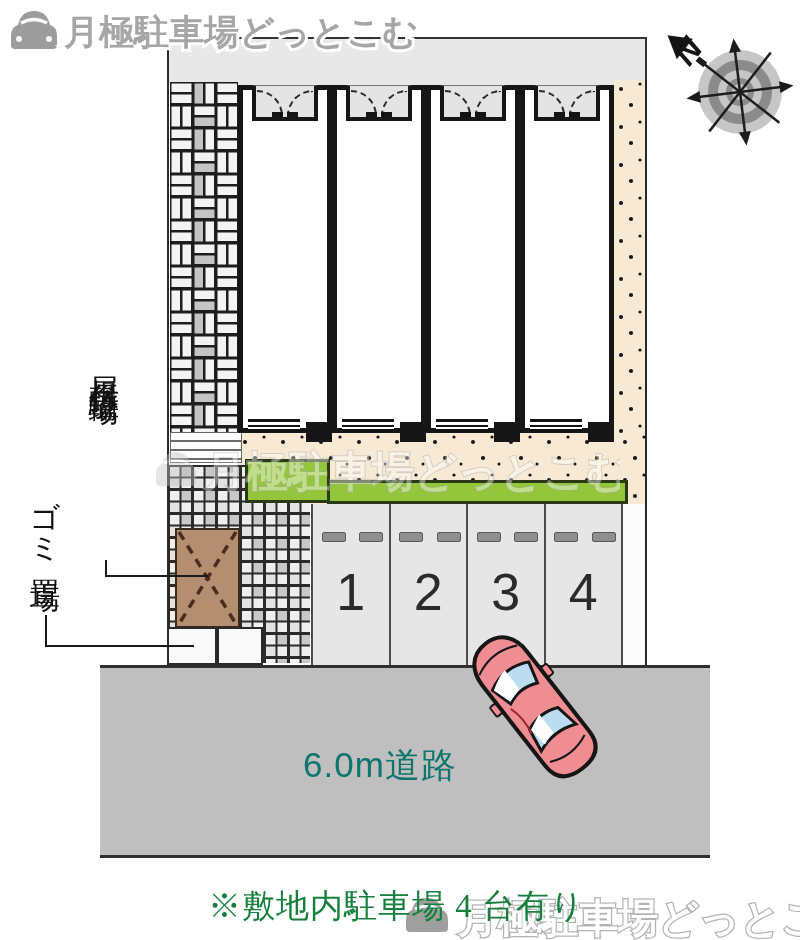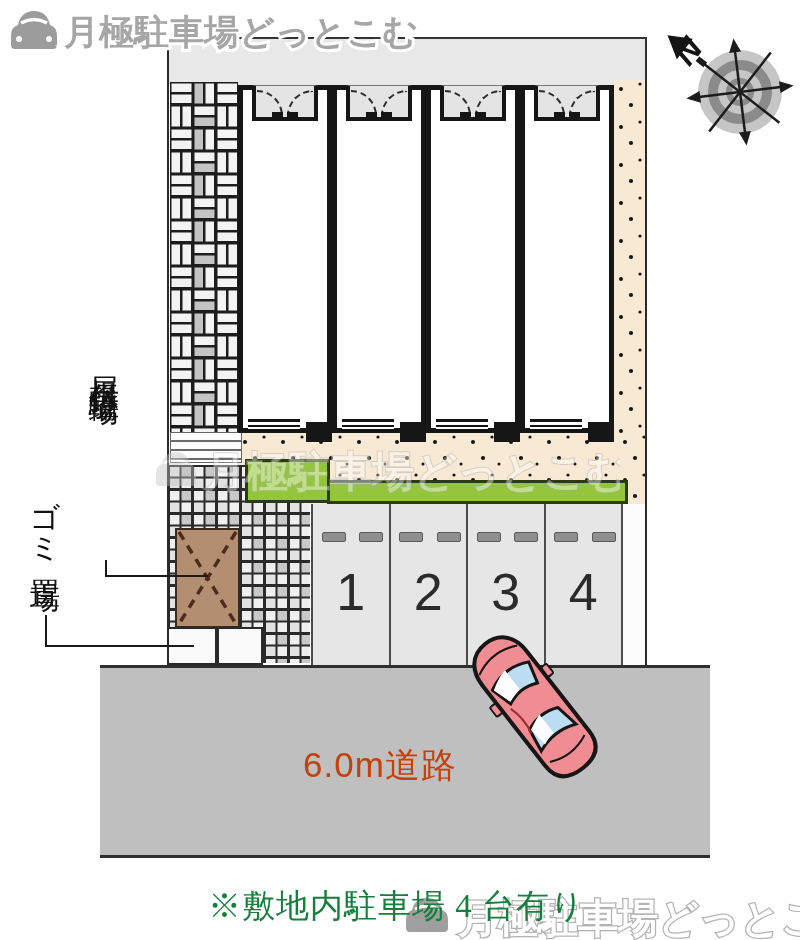--- a/index.html
+++ b/index.html
@@ -56,21 +56,21 @@
   .dash{position:absolute;top:28px;width:22px;height:8px;background:#8f8f8f;border:1px solid #5a5a5a;border-radius:2px;}
   .dash.d1{left:calc(26% - 11px);} .dash.d2{left:calc(76% - 11px);}
   .space-num{position:absolute;top:62px;width:100%;text-align:center;
     font-size:52px;font-weight:400;color:#2b2b2b;line-height:1;}
   .white-gap{left:623px;top:504px;width:22px;height:161px;background:#fcfcfc;}
 
   
   .road{left:100px;top:665px;width:610px;height:193px;background:#bfbfbf;
     border-top:3px solid #2f2f2f;border-bottom:3px solid #2f2f2f;}
   .road-label{left:240px;top:742px;width:280px;text-align:center;
-    font-size:35px;color:#c2410c;letter-spacing:1px;}
+    font-size:35px;color:#0f766e;letter-spacing:1px;}
 
   
   .v-label{writing-mode:vertical-rl;text-orientation:upright;
     font-size:30px;color:#111;letter-spacing:4px;line-height:1.1;}
   .lbl-bicycle{left:88px;top:352px;}
   .lbl-garbage{left:29px;top:479px;}
   .leader{background:#1a1a1a;}
   .bl-v{left:105px;top:560px;width:2px;height:17px;}
   .bl-h{left:105px;top:575px;width:103px;height:2px;}
   .gl-v{left:45px;top:615px;width:2px;height:32px;}

